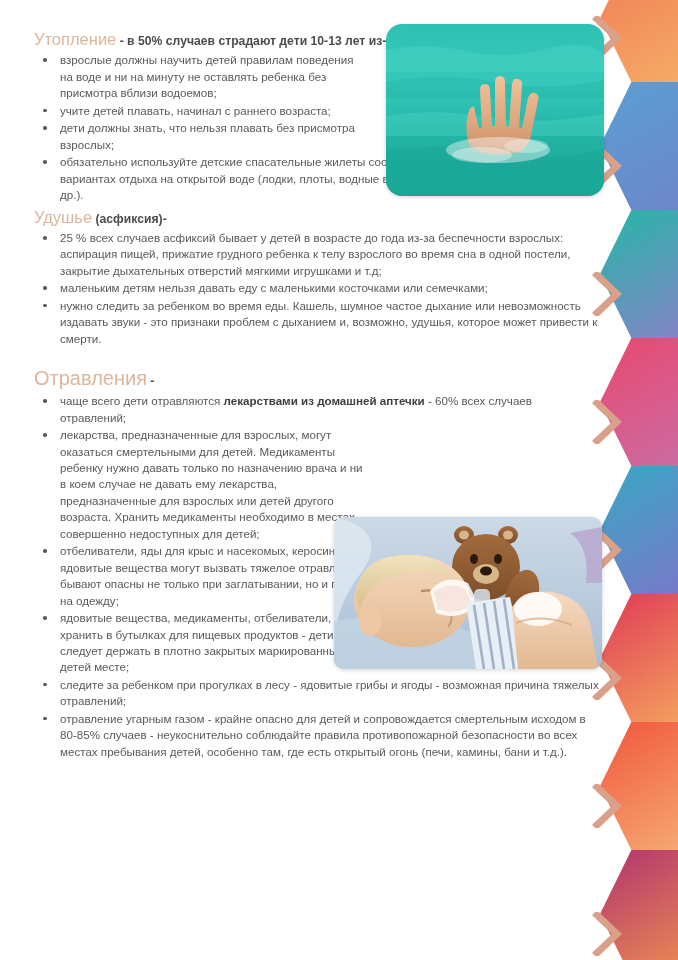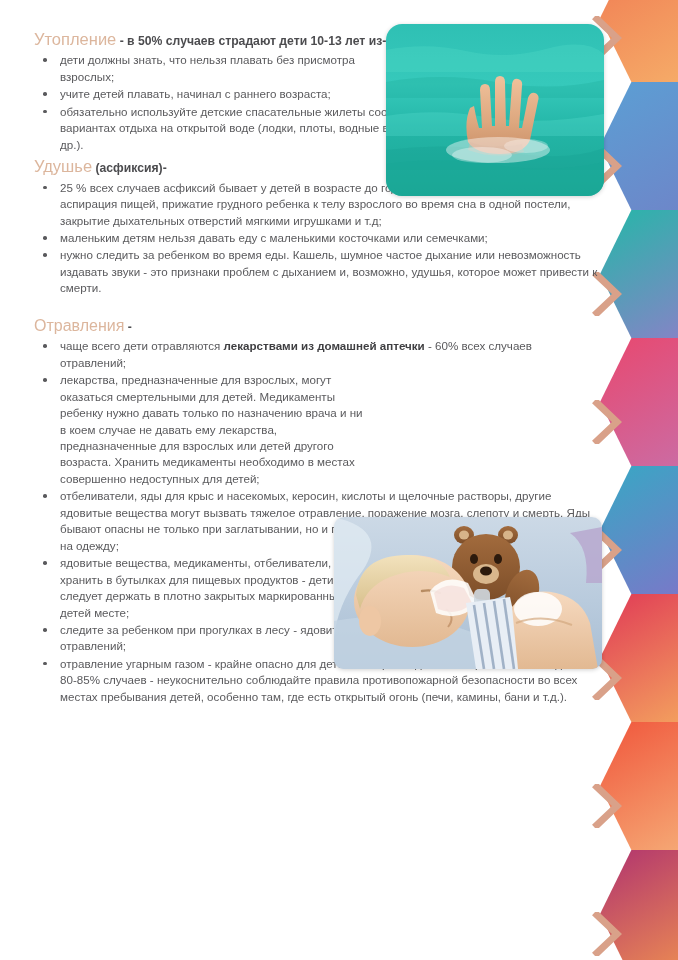--- a/index.html
+++ b/index.html
@@ -167,40 +167,41 @@
     </div>
   </div>
 
 <div id="content">
 
   <section class="section">
     <p class="heading-line">
       <span class="heading" style="font-size:16.5px;color:#dcb69d;text-align:right;">Утопление</span><span class="heading-tail"> - в 50% случаев страдают дети 10-13 лет из-за неумения плавать.</span>
     </p>
     <ul class="bullets">
+      <li class="narrow">взрослые должны научить детей правилам поведения на воде и ни на минуту не оставлять ребенка без присмотра вблизи водоемов;</li>
+      <li class="narrow">учите детей плавать, начинал с раннего возраста;</li>
       <li class="narrow">дети должны знать, что нельзя плавать без присмотра взрослых;</li>
-      <li class="narrow">учите детей плавать, начинал с раннего возраста;</li>
       <li>обязательно используйте детские спасательные жилеты соответствующего размера - при всех вариантах отдыха на открытой воде (лодки, плоты, водные велосипеды, «бананы», катера, яхты и др.).</li>
     </ul>
   </section>
 
   <section class="section" style="margin-top:4px;">
     <p class="heading-line">
       <span class="heading" style="font-size:16.5px;color:#dcb69d;">Удушье</span><span class="heading-tail"> (асфиксия)-</span>
     </p>
     <ul class="bullets">
       <li>25 % всех случаев асфиксий бывает у детей в возрасте до года из-за беспечности взрослых: аспирация пищей, прижатие грудного ребенка к телу взрослого во время сна в одной постели, закрытие дыхательных отверстий мягкими игрушками и т.д;</li>
       <li>маленьким детям нельзя давать еду с маленькими косточками или семечками;</li>
       <li>нужно следить за ребенком во время еды. Кашель, шумное частое дыхание или невозможность издавать звуки - это признаки проблем с дыханием и, возможно, удушья, которое может привести к смерти.</li>
     </ul>
   </section>
 
   <section class="section" style="margin-top:20px;">
     <p class="heading-line">
-      <span class="heading" style="font-size:16px;color:#dcb69d;">Отравления</span><span class="heading-tail"> -</span>
+      <span class="heading" style="font-size:20px;color:#dcb69d;">Отравления</span><span class="heading-tail"> -</span>
     </p>
     <ul class="bullets">
       <li><span>чаще всего дети отравляются </span><b>лекарствами из домашней аптечки</b><span> - 60% всех случаев отравлений;</span></li>
       <li class="mid">лекарства, предназначенные для взрослых, могут оказаться смертельными для детей. Медикаменты ребенку нужно давать только по назначению врача и ни в коем случае не давать ему лекарства, предназначенные для взрослых или детей другого возраста. Хранить медикаменты необходимо в местах совершенно недоступных для детей;</li>
       <li><span>отбеливатели, яды для крыс и насекомых, керосин, кислоты и щелочные растворы, другие ядовитые вещества могут вызвать тяжелое отравление, поражение мозга, слепоту и смерть. Яды бывают опасны не только при заглатывании, но и при вдыхании, попадании на кожу, в глаза и даже на одежду;</span></li>
       <li>ядовитые вещества, медикаменты, отбеливатели, кислоты и горючее ни в коем случае нельзя хранить в бутылках для пищевых продуктов - дети могут по ошибке выпить их. Такие вещества следует держать в плотно закрытых маркированных контейнерах, в абсолютно недоступном для детей месте;</li>
       <li>следите за ребенком при прогулках в лесу - ядовитые грибы и ягоды - возможная причина тяжелых отравлений;</li>
       <li>отравление угарным газом - крайне опасно для детей и сопровождается смертельным исходом в 80-85% случаев - неукоснительно соблюдайте правила противопожарной безопасности во всех местах пребывания детей, особенно там, где есть открытый огонь (печи, камины, бани и т.д.).</li>
     </ul>
   </section>

